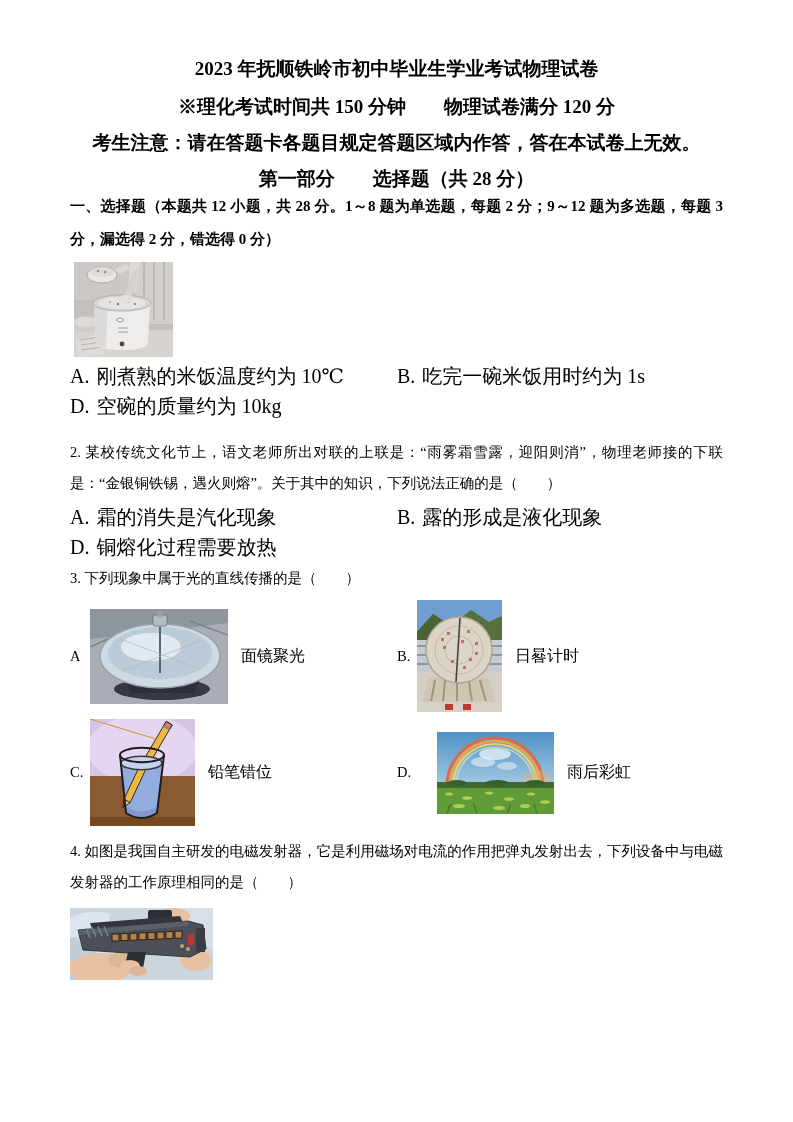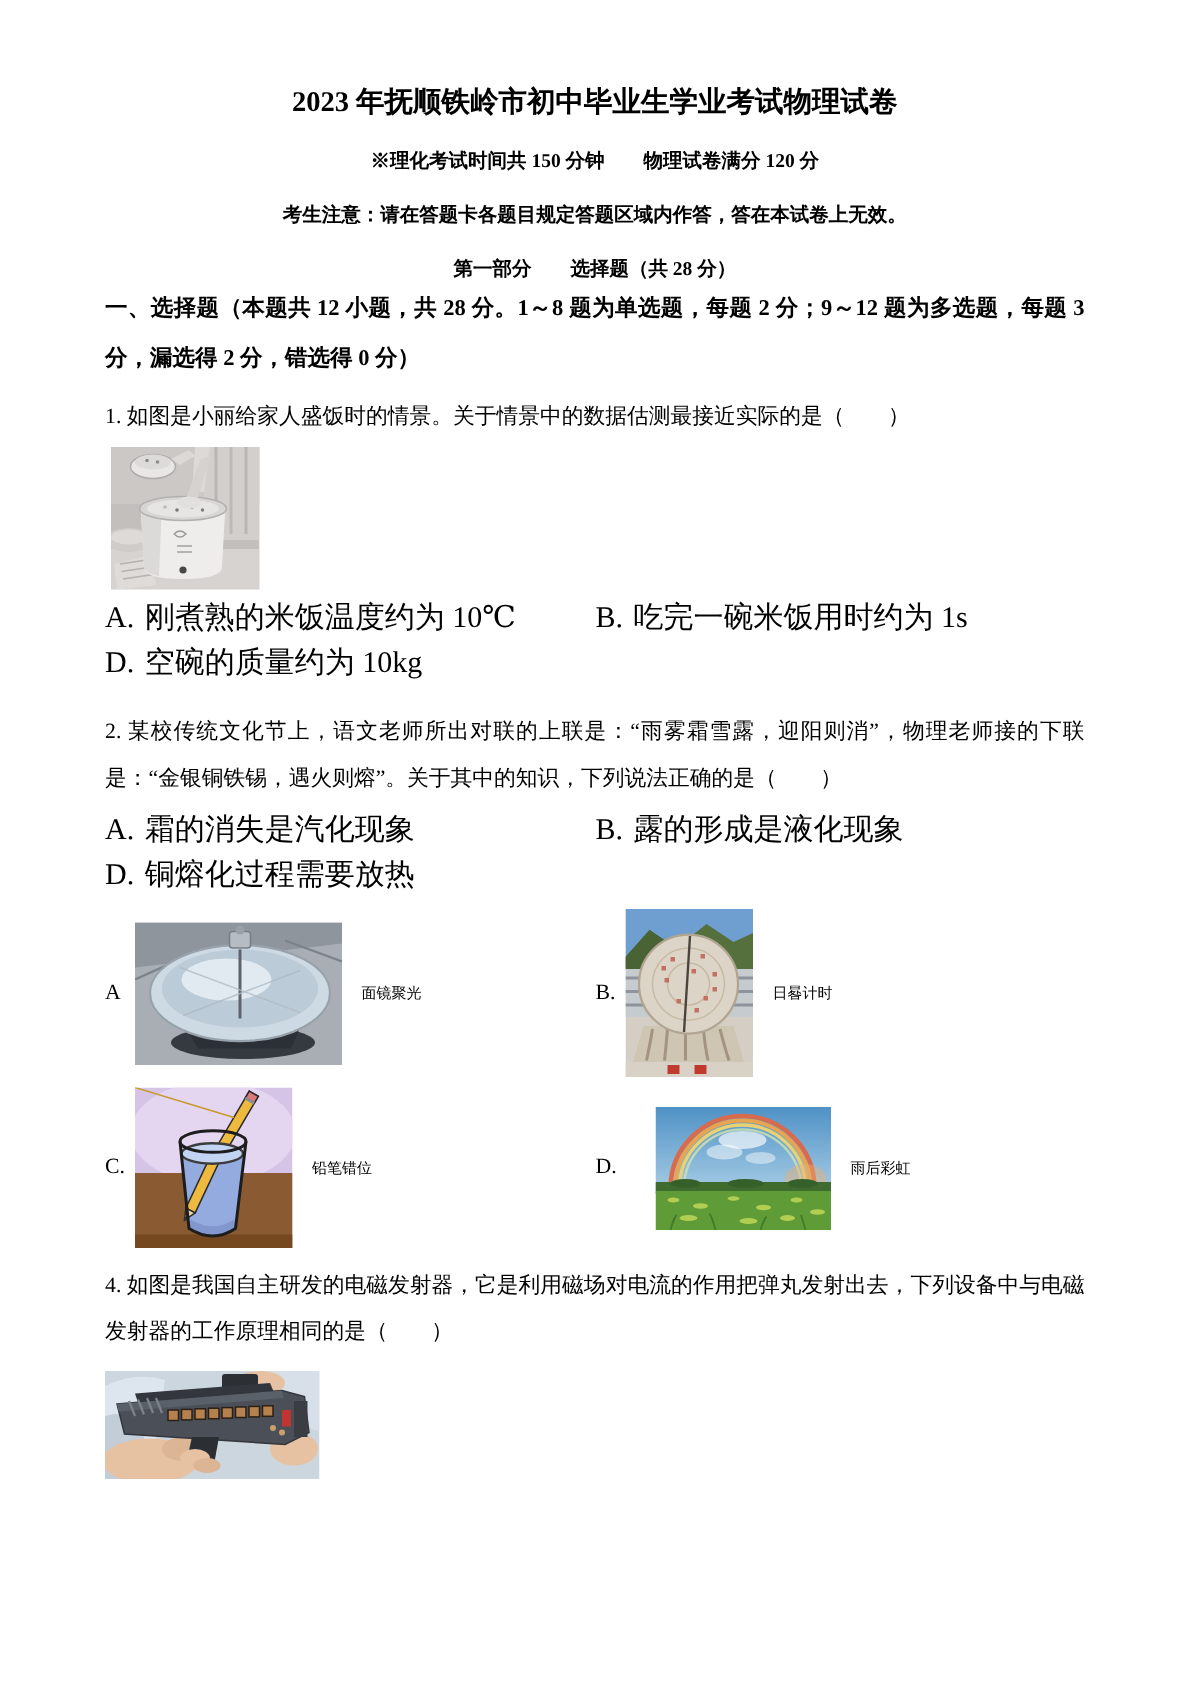--- a/index.html
+++ b/index.html
@@ -8,34 +8,34 @@
     width:793px;height:1122px;
     background:#ffffff;
     font-family:"Liberation Serif","DejaVu Serif",serif;
     color:#000;
     overflow:hidden;
     box-sizing:border-box;
     padding:56px 70px 0 70px;
   }
   .center{text-align:center;}
   .title{font-size:19px;font-weight:bold;line-height:26px;}
-  .subline{font-size:13px;font-weight:bold;margin-top:14px;line-height:22px;}
+  .subline{font-size:19px;font-weight:bold;margin-top:14px;line-height:22px;}
   .intro{font-size:15px;font-weight:bold;margin-top:0;line-height:33px;text-align:justify;}
   .stem{font-size:14.5px;line-height:28px;text-align:justify;}
   .q1-stem{margin-top:8px;}
   .q2-stem,.q4-stem{line-height:31px;}
   .figure{display:block;}
   .q1-figure{margin:6px 0 4px 4px;}
   .opt-grid{display:grid;grid-template-columns:327px auto;font-size:20px;}
   .opt-row{line-height:30px;white-space:nowrap;}
   .opt-label{margin-right:7px;}
   .fig-grid{display:grid;grid-template-columns:327px auto;}
   .fig-cell{display:flex;align-items:center;}
   .fig-label{font-size:14.5px;width:20px;flex:0 0 auto;}
-  .fig-caption{font-size:10px;margin-left:13px;white-space:nowrap;}
+  .fig-caption{font-size:16px;margin-left:13px;white-space:nowrap;}
   .row1{margin-top:8px;}
   .row2{margin-top:7px;}
   .q2-block{margin-top:16px;}
   .q2-opts{margin-top:3px;}
   .q3-stem{margin-top:2px;}
   .q4-block{margin-top:10px;}
   .q4-figure{margin:10px 0 0 0;}
   svg{display:block;}
 </style>
 </head>
@@ -43,21 +43,20 @@
 
 <div class="page">
 
   <div class="title center">2023 年抚顺铁岭市初中毕业生学业考试物理试卷</div>
   <div class="subline center">※理化考试时间共 150 分钟　　物理试卷满分 120 分</div>
   <div class="subline center">考生注意：请在答题卡各题目规定答题区域内作答，答在本试卷上无效。</div>
   <div class="subline center">第一部分　　选择题（共 28 分）</div>
   <div class="intro">一、选择题（本题共 12 小题，共 28 分。1～8 题为单选题，每题 2 分；9～12 题为多选题，每题 3 分，漏选得 2 分，错选得 0 分）</div>
 
   <div>
-    <div class="stem q1-stem">1. 如图是小丽给家人盛饭时的情景。关于情景中的数据估测最接近实际的是（　　）</div>
 
     <svg class="figure q1-figure" width="99" height="95" viewBox="0 0 99 95">
       <rect width="99" height="95" fill="#c2bfbc"></rect>
       <rect x="0" y="0" width="99" height="38" fill="#cbc8c5"></rect>
       <rect x="62" y="0" width="37" height="62" fill="#d2cfcc"></rect>
       <line x1="70" y1="0" x2="70" y2="58" stroke="#b8b5b2" stroke-width="2"></line>
       <line x1="80" y1="0" x2="80" y2="58" stroke="#bcb9b6" stroke-width="2"></line>
       <line x1="90" y1="0" x2="90" y2="58" stroke="#b8b5b2" stroke-width="2"></line>
       <rect x="0" y="68" width="99" height="27" fill="#d6d3d0"></rect>
       <ellipse cx="12" cy="62" rx="16" ry="8" fill="#cfccc9"></ellipse>
@@ -99,20 +98,21 @@
   <div class="q2-block">
     <div class="stem q2-stem">2. 某校传统文化节上，语文老师所出对联的上联是：“雨雾霜雪露，迎阳则消”，物理老师接的下联是：“金银铜铁锡，遇火则熔”。关于其中的知识，下列说法正确的是（　　）</div>
     <div class="opt-grid q2-opts">
       <div class="opt-row"><span class="opt-label">A.</span><span>霜的消失是汽化现象</span></div>
       <div class="opt-row"><span class="opt-label">B.</span><span>露的形成是液化现象</span></div>
       <div class="opt-row"><span class="opt-label">D.</span><span>铜熔化过程需要放热</span></div>
     </div>
   </div>
 
   <div>
+    <div class="stem q3-stem">3. 下列现象中属于光的直线传播的是（　　）</div>
 
     <div class="fig-grid row1">
       <div class="fig-cell">
         <span class="fig-label">A</span>
         <svg width="138" height="95" viewBox="0 0 138 95">
           <rect width="138" height="95" fill="#a8aeb4"></rect>
           <path d="M0,0 L138,0 L138,14 L0,30 Z" fill="#8f959c"></path>
           <line x1="0" y1="38" x2="40" y2="20" stroke="#7c828a" stroke-width="1.5"></line>
           <line x1="100" y1="12" x2="138" y2="26" stroke="#7c828a" stroke-width="1.5"></line>
           <ellipse cx="72" cy="80" rx="48" ry="11" fill="#343a40"></ellipse>

